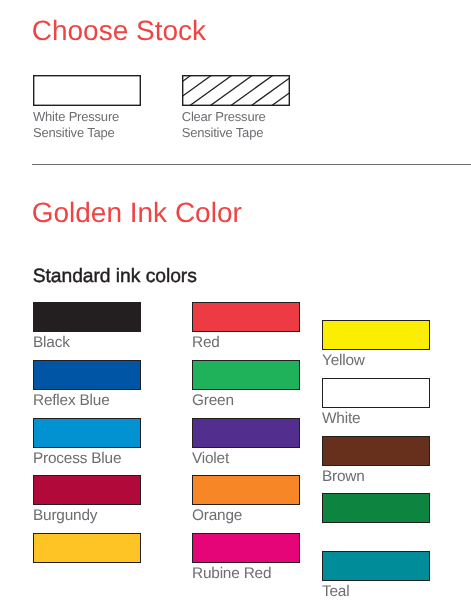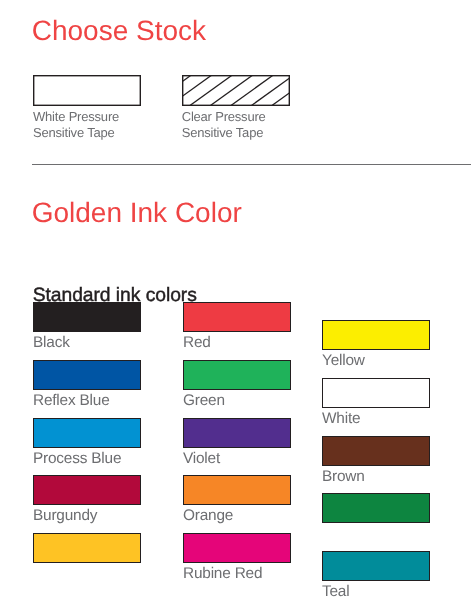--- a/index.html
+++ b/index.html
@@ -23,41 +23,41 @@
   }
   #stock-title{top:16.6px;}
   #ink-title{top:199.1px;}
 
   .divider{position:absolute;left:31.8px;right:0;top:164.2px;height:1px;background:#6e6e70;}
 
   .subhead{
     position:absolute;left:32.7px;top:266.9px;
     font-size:19.3px;font-weight:normal;color:#231f20;
     -webkit-text-stroke:0.45px #231f20;
-    line-height:19.3px;white-space:nowrap;letter-spacing:-0.05px;margin-top:19px;
+    line-height:19.3px;white-space:nowrap;letter-spacing:-0.05px;
   }
 
   
   .stock-row{position:absolute;left:33px;top:75px;width:438px;height:80px;}
   .stock-opt{position:absolute;top:0;width:108px;}
   .stock-opt.c0{left:0;}
   .stock-opt.c1{left:148.7px;}
   .stock-box{width:108px;height:31px;background:#ffffff;position:relative;overflow:hidden;}
   .stock-box .hatch{position:absolute;left:0;top:0;display:block;}
   .stock-lbl{
     position:absolute;left:0;top:34.0px;
     font-size:13px;line-height:16.4px;color:#6d6e71;letter-spacing:-0.2px;
   }
 
   .stock-lbl .lbl-line{height:16.4px;}
 
   
   .ink-grid{position:absolute;left:33px;top:302.4px;width:438px;}
   .ink-opt{position:absolute;width:108px;}
-  .ink-opt.k0{left:0;} .ink-opt.k1{left:150px;} .ink-opt.k2{left:289px;margin-top:18px;}
+  .ink-opt.k0{left:0;} .ink-opt.k1{left:159px;} .ink-opt.k2{left:289px;margin-top:18px;}
   .ink-opt.r0{top:0;border-radius:14px;} .ink-opt.r1{top:57.7px;} .ink-opt.r2{top:115.4px;}
   .ink-opt.r3{top:173.1px;} .ink-opt.r4{top:230.8px;}
   .ink-sw{width:108px;height:30px;border:1.2px solid #231f20;box-sizing:border-box;}
   .ink-lbl{position:absolute;left:0;top:32.9px;font-size:15.4px;line-height:15px;color:#6d6e71;white-space:nowrap;letter-spacing:-0.2px;}
 </style>
 </head>
 <body>
 
 <div class="page">
 

